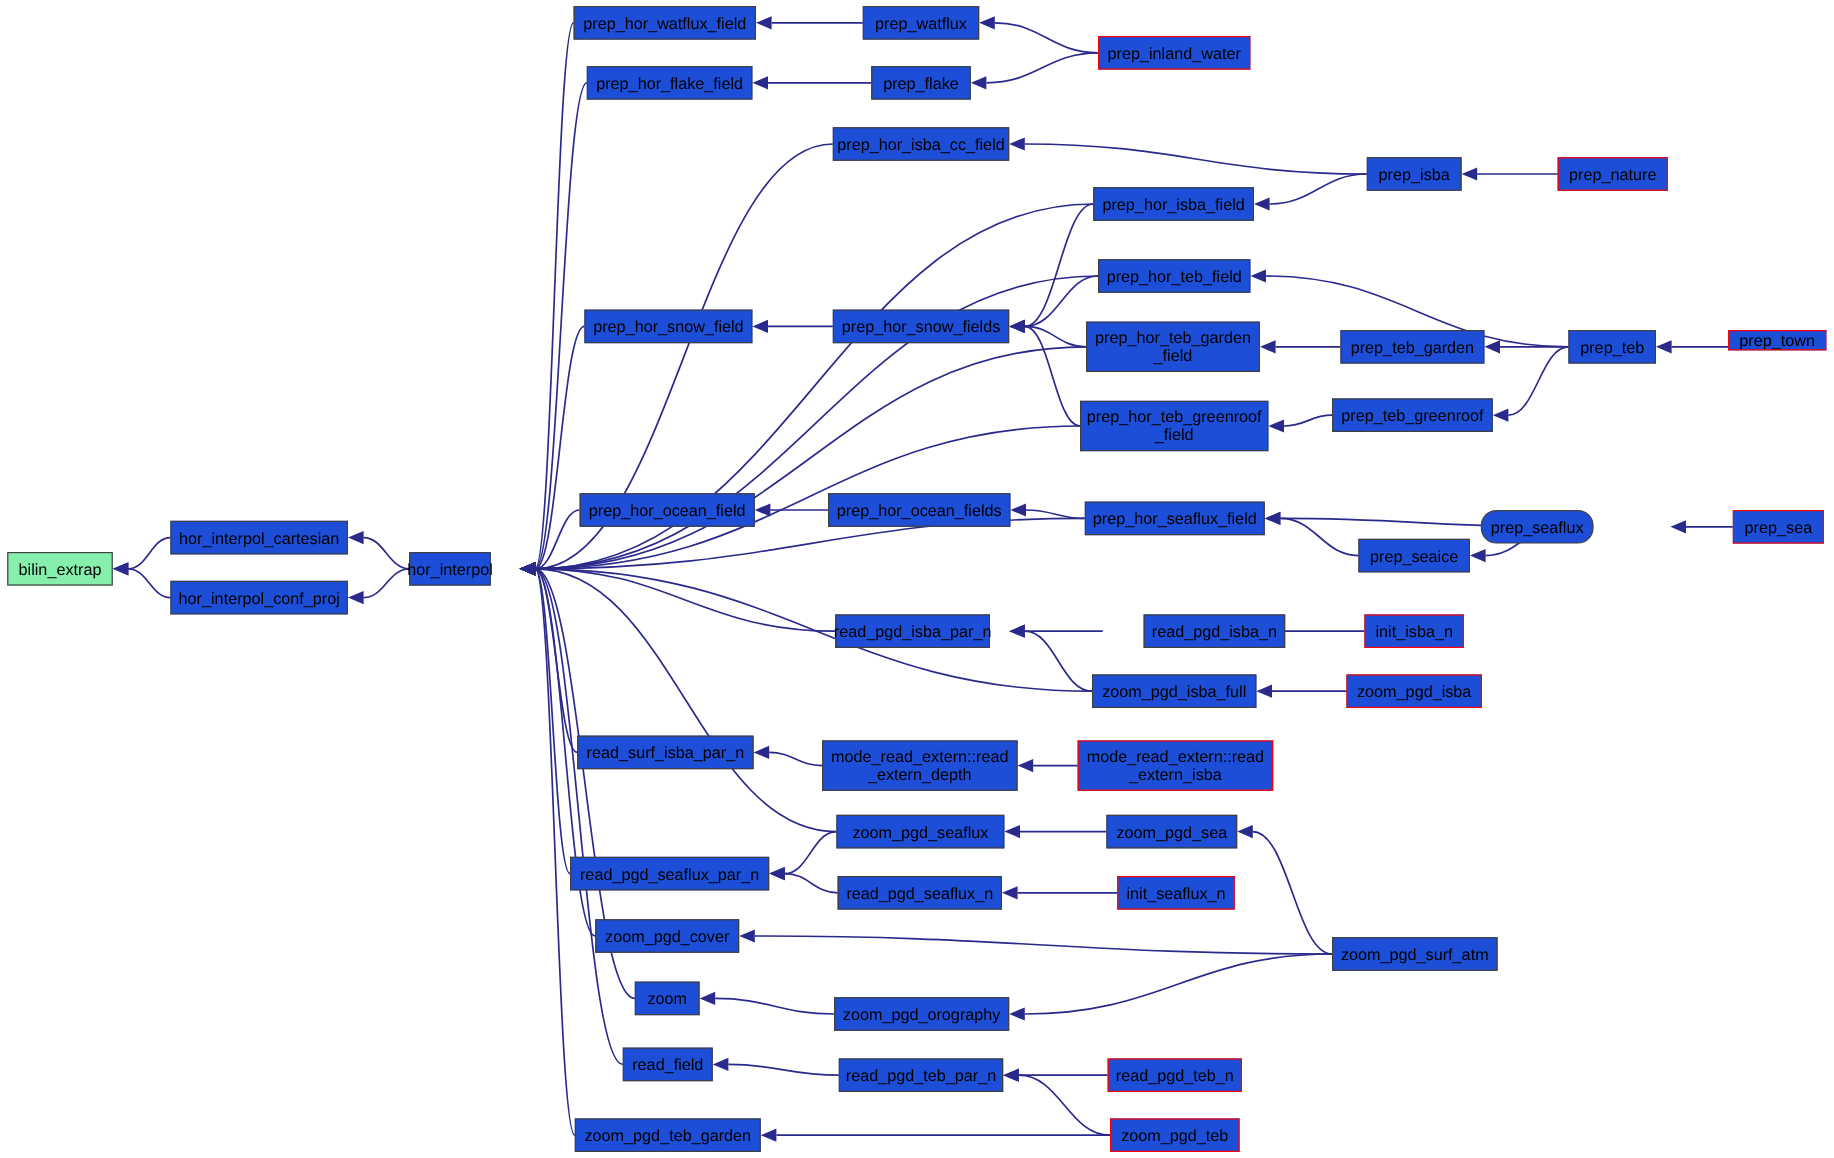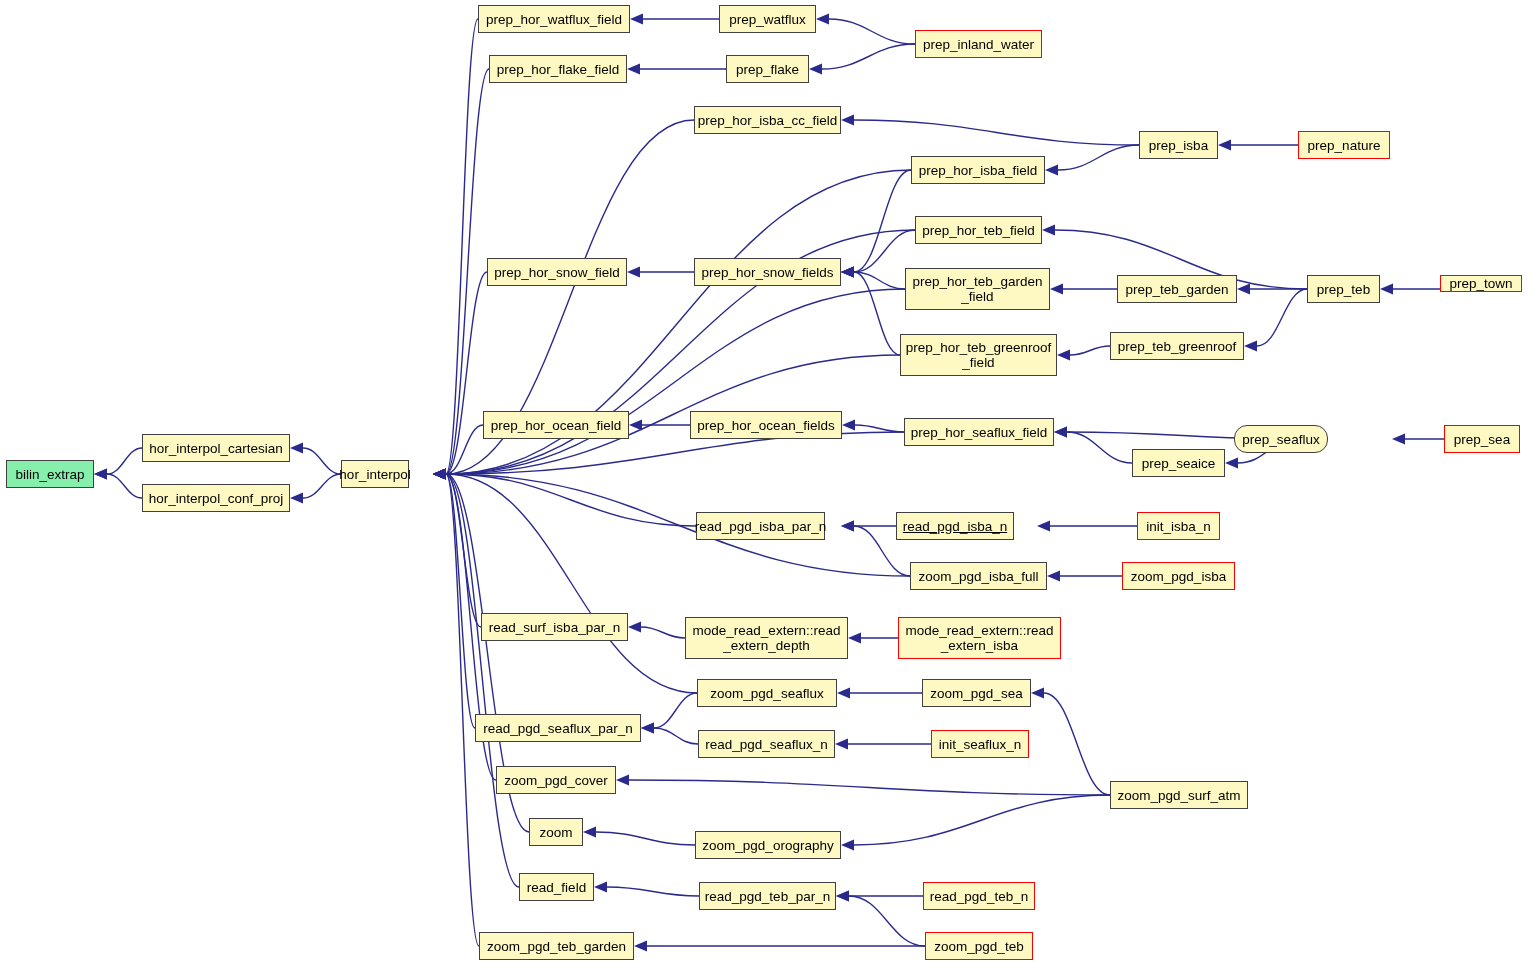--- a/index.html
+++ b/index.html
@@ -1,20 +1,20 @@
 <!DOCTYPE html>
 <html><head>
 <meta charset="utf-8">
 <style>
   html,body{margin:0;padding:0;background:#ffffff;}
   #canvas{position:relative;width:1528px;height:965px;background:#ffffff;
           font-family:"Liberation Sans","DejaVu Sans",sans-serif;}
   svg#edges{position:absolute;left:0;top:0;width:1528px;height:965px;}
   .node{position:absolute;box-sizing:border-box;display:flex;align-items:center;
-        justify-content:center;text-align:center;background:#fef9c3;
+        justify-content:center;text-align:center;background:#1d4ed8;
         border:1px solid #404040;font-size:13.5px;color:#000;line-height:15px;
         white-space:pre-line;letter-spacing:0px;}
   .node.red{border:1px solid #ff0000;}
   .node.cur{background:#86efac;border:1px solid #404040;}
 </style>
 </head>
 <body>
 
 <div id="canvas">
   <svg id="edges" viewBox="0 0 1528 965" xmlns="http://www.w3.org/2000/svg">
@@ -174,21 +174,21 @@
       <div class="node" style="left: 900px; top: 334px; width: 157px; height: 42px;"><span>prep_hor_teb_greenroof
 _field</span></div>
       <div class="node" style="left: 1110px; top: 332px; width: 134px; height: 28px;"><span>prep_teb_greenroof</span></div>
       <div class="node" style="left: 483px; top: 411px; width: 146px; height: 28px;"><span>prep_hor_ocean_field</span></div>
       <div class="node" style="left: 690px; top: 411px; width: 152px; height: 28px;"><span>prep_hor_ocean_fields</span></div>
       <div class="node" style="left: 904px; top: 418px; width: 150px; height: 28px;"><span>prep_hor_seaflux_field</span></div>
       <div class="node" style="left: 1234px; top: 425px; width: 94px; height: 28px; border-radius: 13px;"><span>prep_seaflux</span></div>
       <div class="node red" style="left: 1444px; top: 425px; width: 76px; height: 28px;"><span>prep_sea</span></div>
       <div class="node" style="left: 1132px; top: 449px; width: 93px; height: 28px;"><span>prep_seaice</span></div>
       <div class="node" style="left: 696px; top: 512px; width: 129px; height: 28px;"><span>read_pgd_isba_par_n</span></div>
-      <div class="node" style="left: 896px; top: 512px; width: 118px; height: 28px; text-decoration: underline;"><span>read_pgd_isba_n</span></div>
+      <div class="node" style="left: 953px; top: 512px; width: 118px; height: 28px;"><span>read_pgd_isba_n</span></div>
       <div class="node red" style="left: 1137px; top: 512px; width: 83px; height: 28px;"><span>init_isba_n</span></div>
       <div class="node" style="left: 910px; top: 562px; width: 137px; height: 28px;"><span>zoom_pgd_isba_full</span></div>
       <div class="node red" style="left: 1122px; top: 562px; width: 113px; height: 28px;"><span>zoom_pgd_isba</span></div>
       <div class="node" style="left: 481px; top: 613px; width: 147px; height: 28px;"><span>read_surf_isba_par_n</span></div>
       <div class="node" style="left: 685px; top: 617px; width: 163px; height: 42px;"><span>mode_read_extern::read
 _extern_depth</span></div>
       <div class="node red" style="left: 898px; top: 617px; width: 163px; height: 42px;"><span>mode_read_extern::read
 _extern_isba</span></div>
       <div class="node" style="left: 697px; top: 679px; width: 140px; height: 28px;"><span>zoom_pgd_seaflux</span></div>
       <div class="node" style="left: 922px; top: 679px; width: 109px; height: 28px;"><span>zoom_pgd_sea</span></div>

